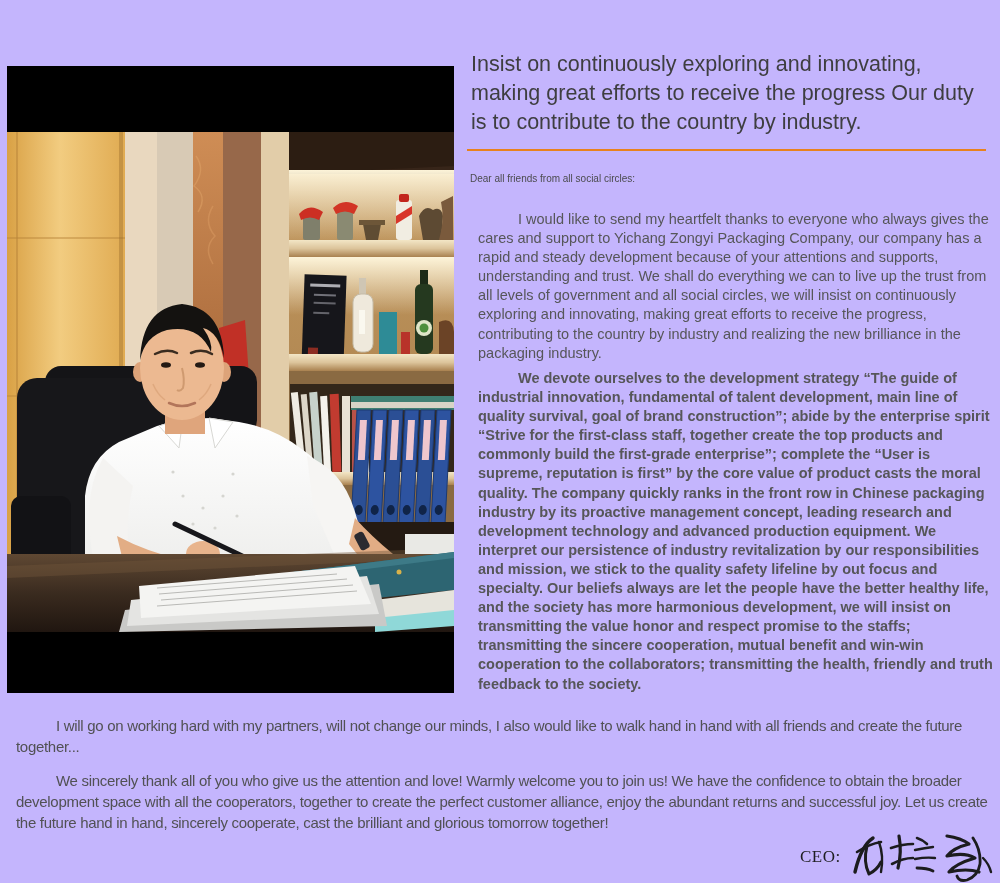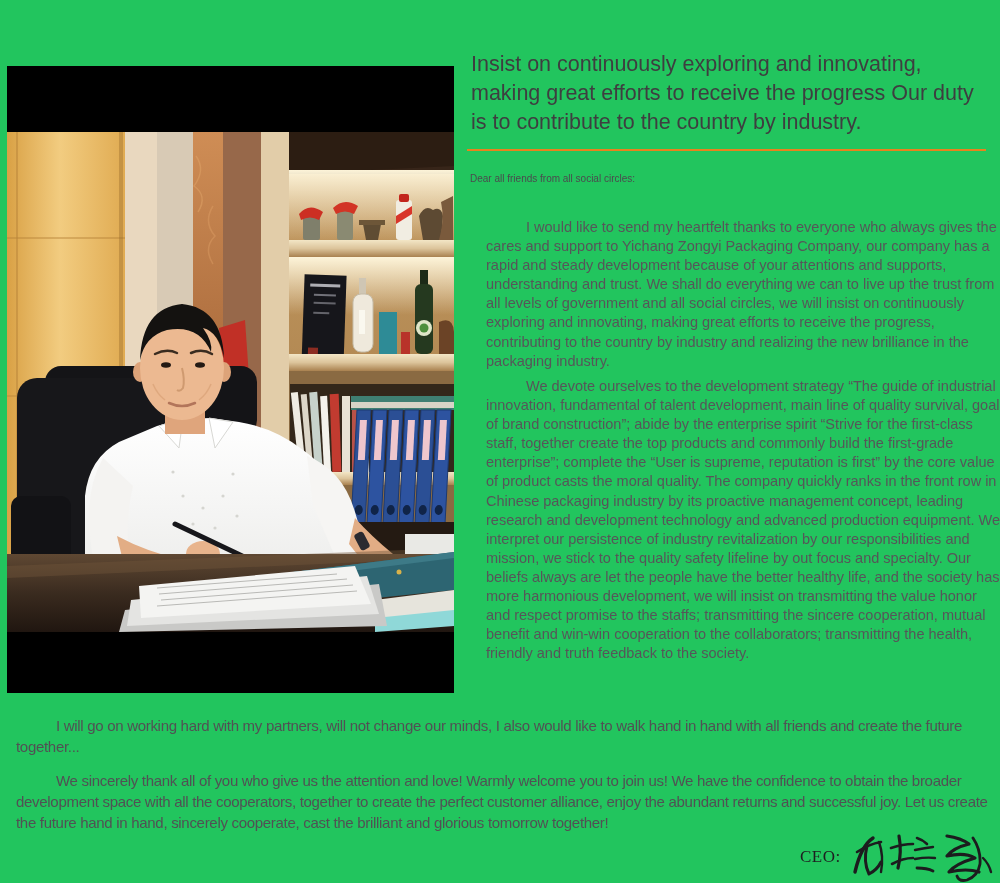--- a/index.html
+++ b/index.html
@@ -1,38 +1,38 @@
 <!DOCTYPE html>
 <html><head>
 <meta charset="utf-8">
 <style>
   html,body{margin:0;padding:0;background:#ffffff;}
   .page{
-    position:relative;width:1000px;height:883px;background:#22c55e;overflow:hidden;
+    position:relative;width:1000px;height:883px;background:#c4b5fd;overflow:hidden;
     font-family:"Liberation Sans",sans-serif;color:#565659;
   }
   
   .photo{position:absolute;left:7px;top:66px;width:447px;height:627px;margin:0;padding:0;}
   .photo svg{display:block;}
   
   .headline{
     position:absolute;left:471px;top:50px;width:518px;
     font-size:21.5px;line-height:29px;font-weight:400;color:#3e3e40;margin:0;
   }
   .divider{position:absolute;left:467px;top:149px;width:519px;height:2px;background:#e8821d;}
   .salutation{
     position:absolute;left:470px;top:169px;width:514px;margin:0;
     font-size:10px;line-height:19px;color:#4b4b4e;
   }
   .body-par{
-    position:absolute;left:470px;width:515px;margin:16px;
+    position:absolute;left:470px;width:515px;margin:8px;
     font-size:14.5px;line-height:19.1px;color:#565659;text-indent:40px;
   }
   .p1{top:202px;}
-  .p2{top:361px;}
+  .p2{top:361px;font-weight:bold;}
   
   .wide-par{
     position:absolute;left:8px;width:984px;margin:8px;
     font-size:15px;line-height:21px;color:#515154;text-indent:40px;letter-spacing:-0.3px;
   }
   .p3{top:707px;}
   .p4{top:762px;}
   
   .ceo-line{
     position:absolute;left:800px;top:828px;display:flex;align-items:center;gap:6px;

